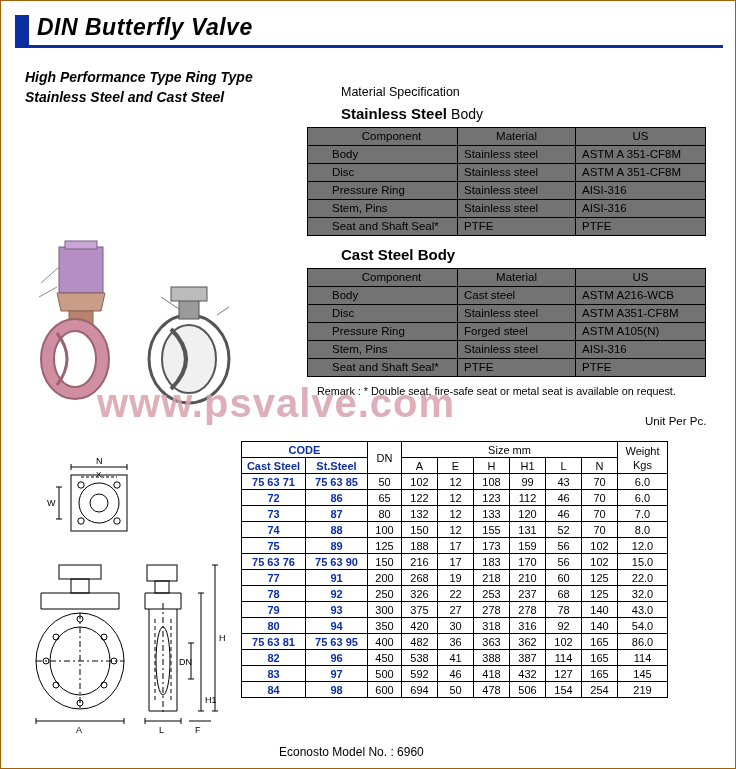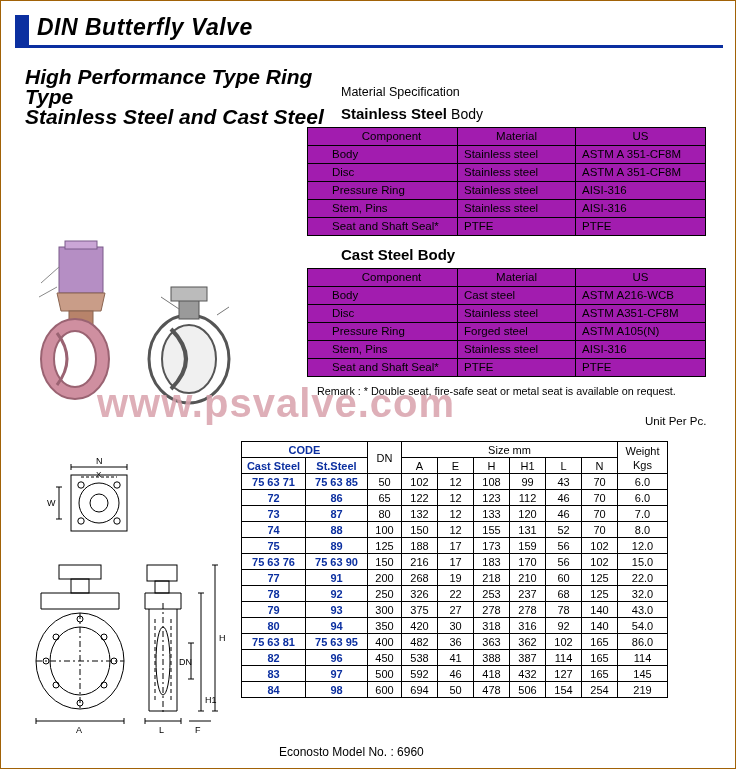--- a/index.html
+++ b/index.html
@@ -33,21 +33,21 @@
     font-family:"Liberation Sans", sans-serif;
   }
   .title-rule {
     position:absolute; left:0; top:30px; width:708px; height:3px;
     background:#0b2fa0;
   }
 
   
   .subtitle {
     position:absolute; left:24px; top:66px; width:310px;
-    font-size:21px; font-weight:bold; font-style:italic; line-height:20px;
+    font-size:14px; font-weight:bold; font-style:italic; line-height:20px;
   }
   .desc {
     position:absolute; left:24px; top:120px; width:300px;
     font-size:11.5px; line-height:16.5px;
   }
 
   
   .matspec-label {
     position:absolute; left:340px; top:84px;
     font-size:12.5px;
@@ -60,21 +60,21 @@
   .ss-body-head .light { font-weight:normal; font-size:14px; }
   .cs-body-head {
     position:absolute; left:340px; top:245px;
     font-size:15px; font-weight:bold;
   }
 
   table.mat {
     position:absolute;
     border-collapse:collapse;
     font-size:11.5px;
-    background:#a21caf;
+    background:#737373;
   }
   table.mat th, table.mat td {
     border:1px solid #000;
     padding:1px 6px;
     height:17px;
     line-height:15px;
     font-weight:normal;
     text-align:left;
   }
   table.mat th { text-align:center; font-size:11.5px; }

